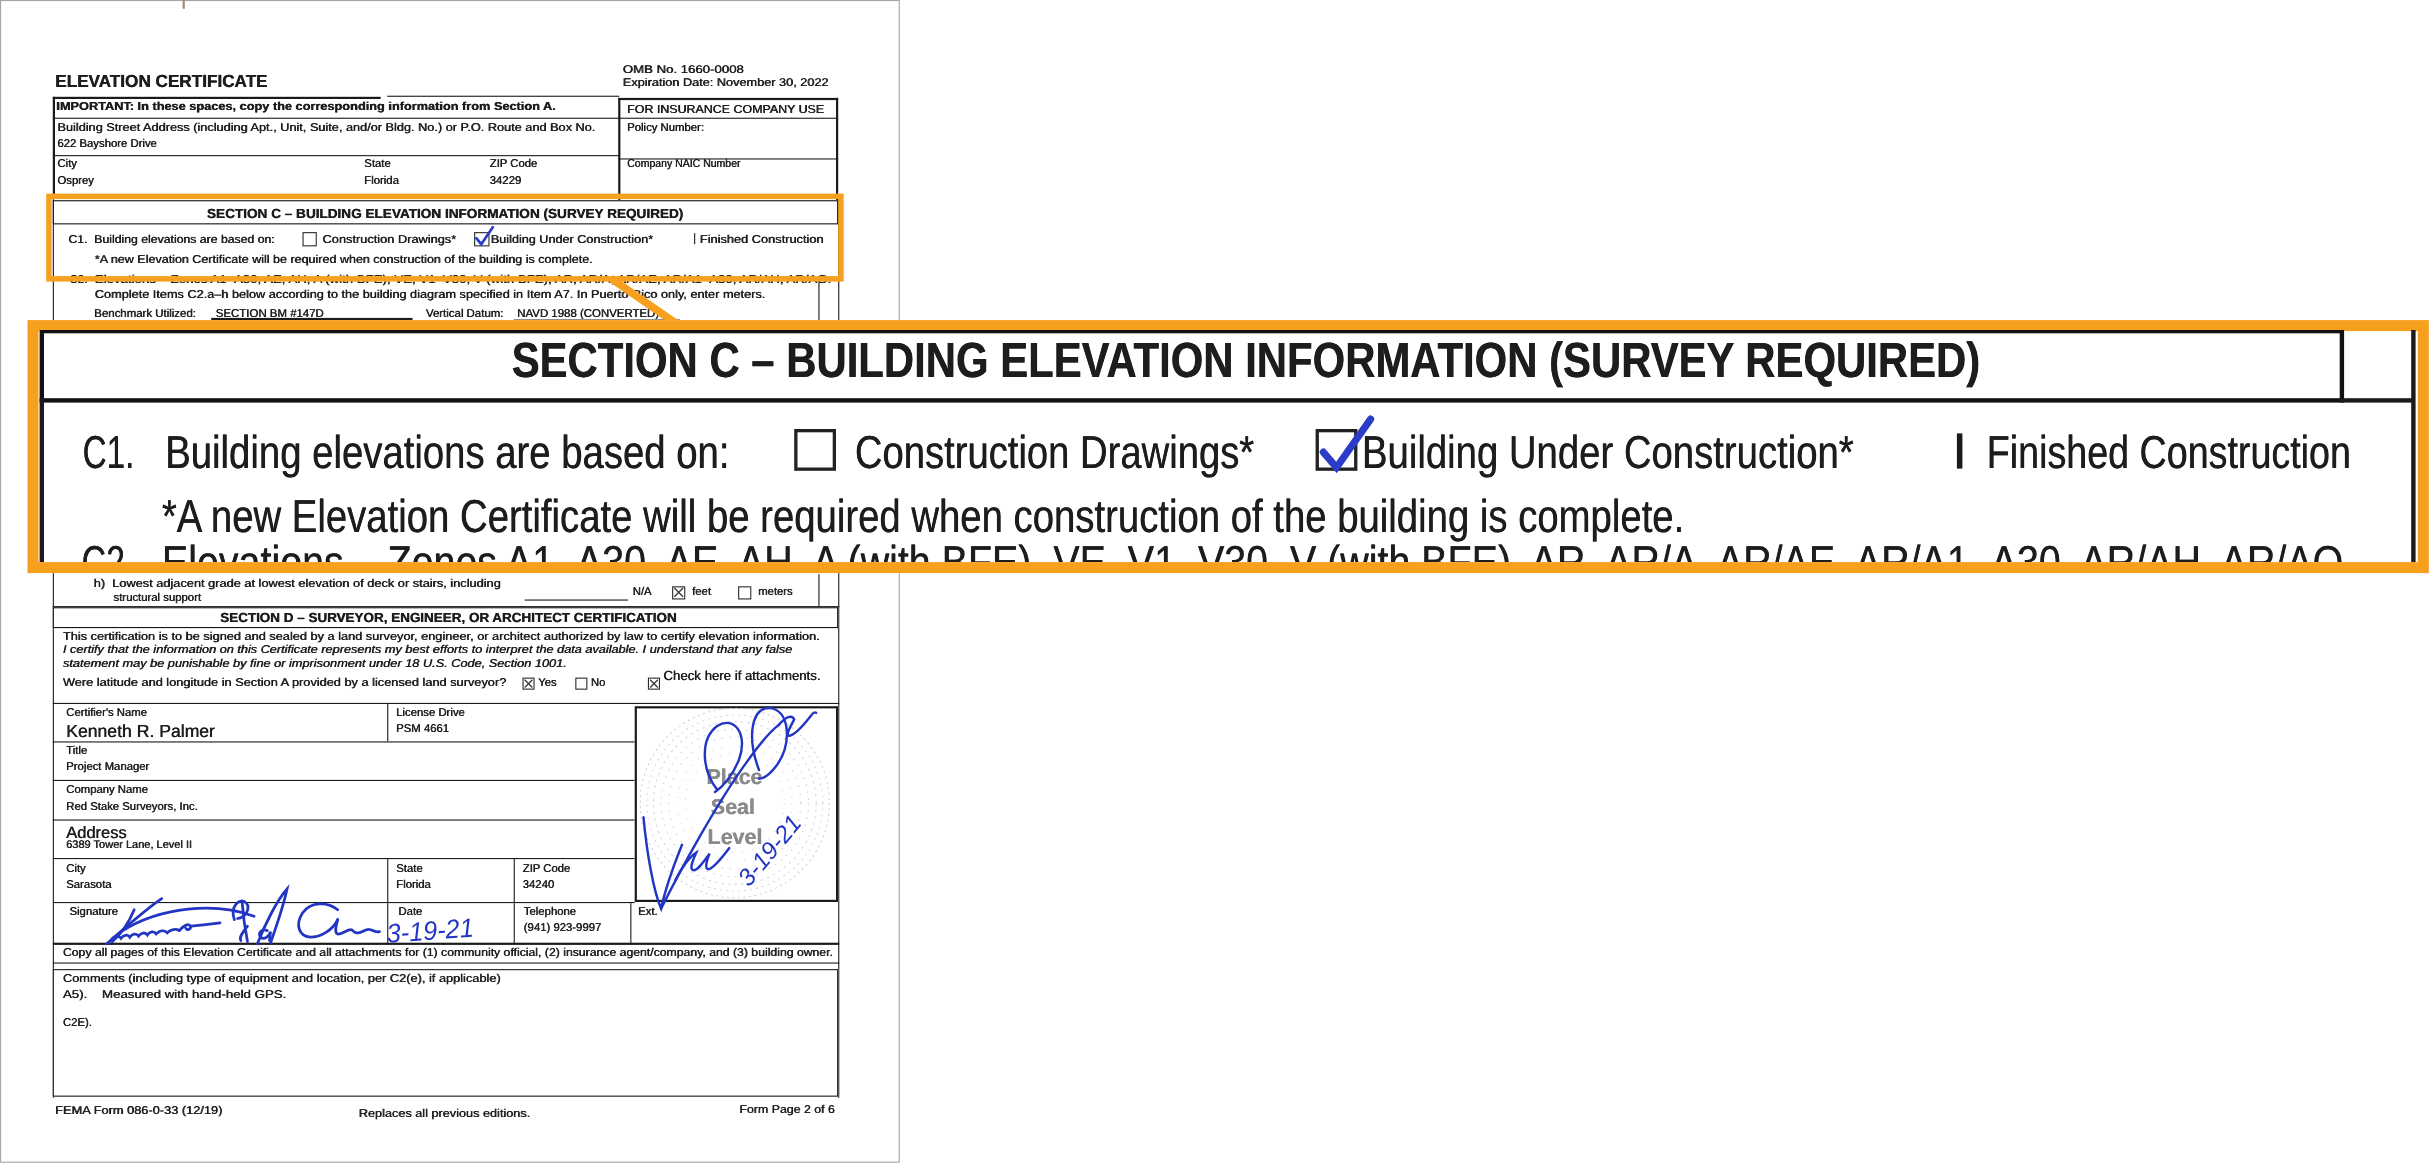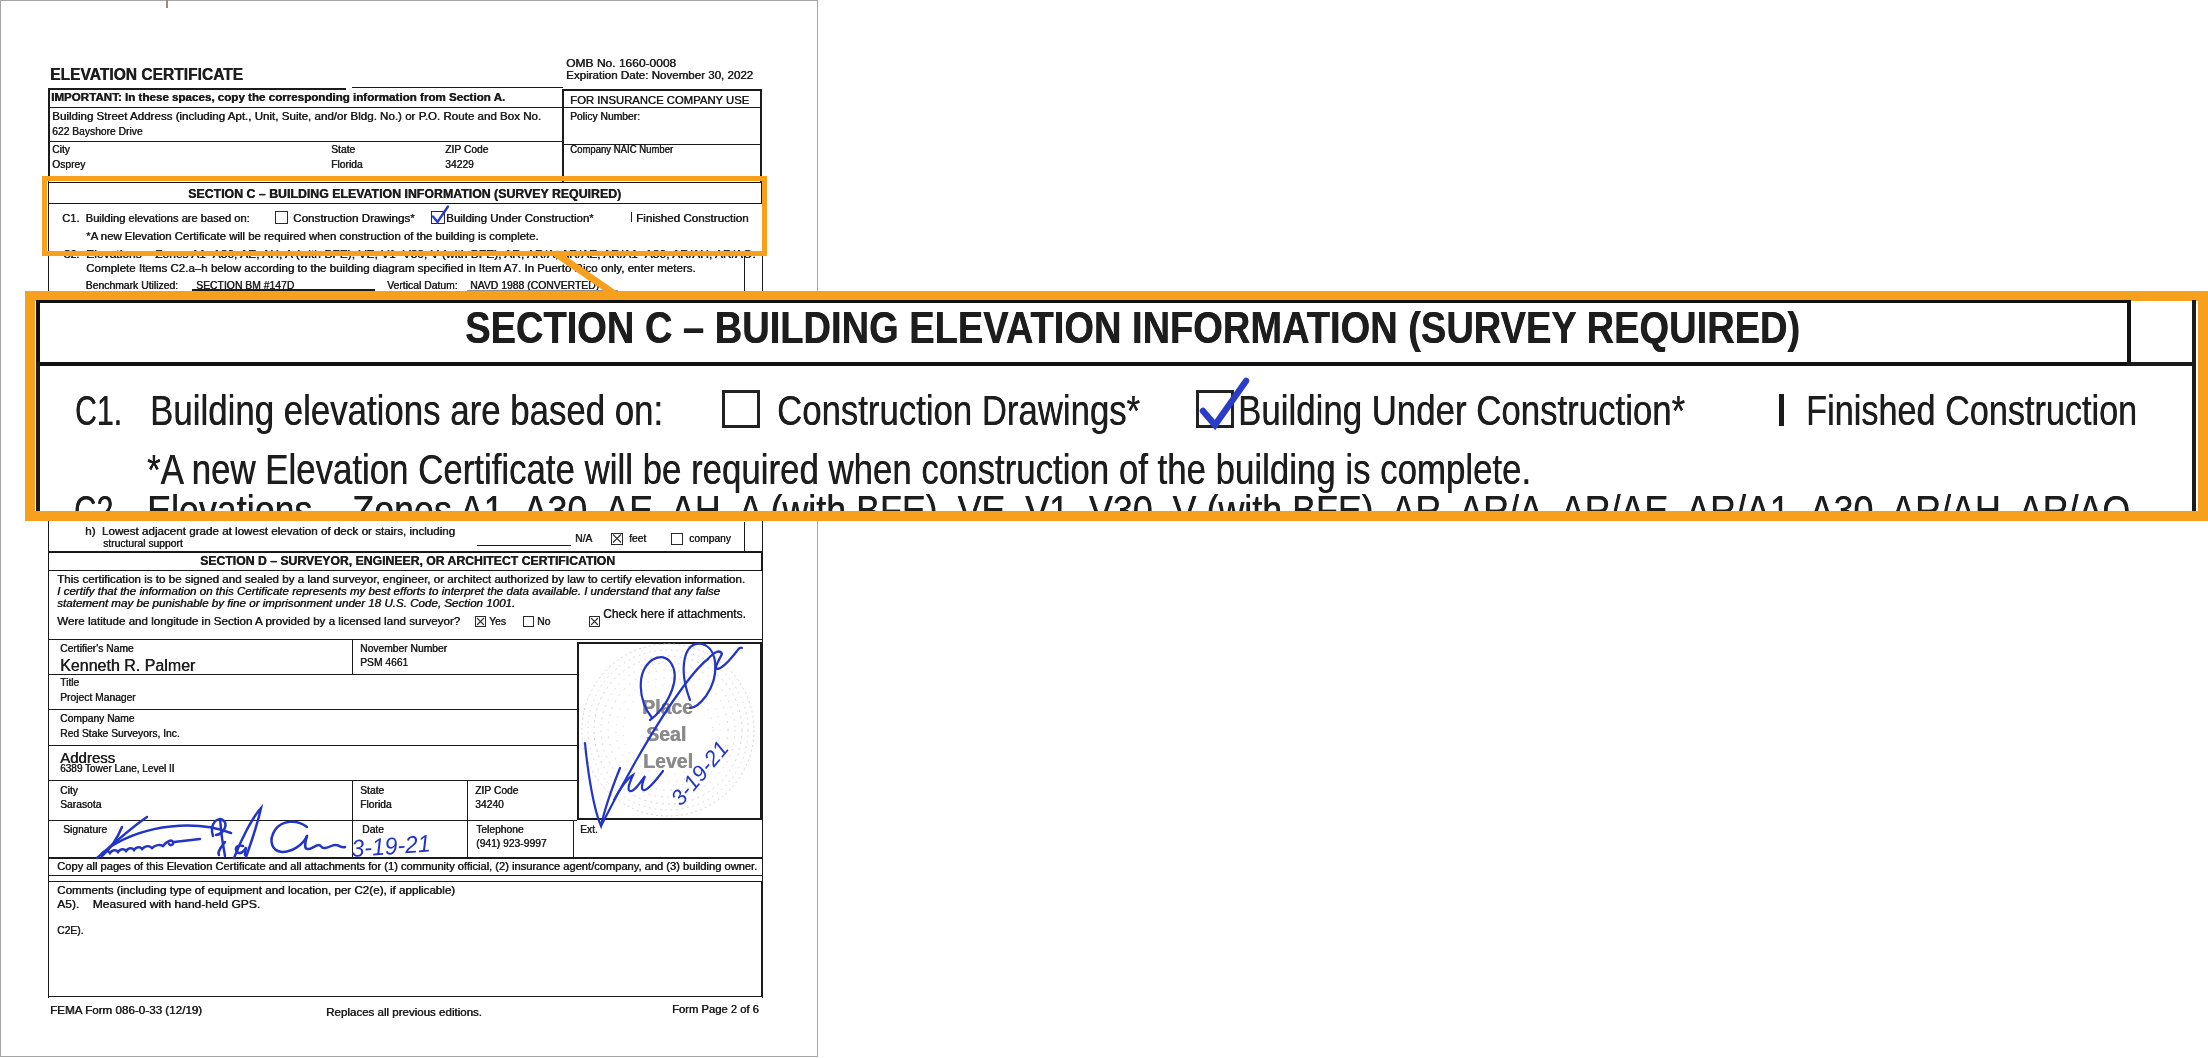--- a/index.html
+++ b/index.html
@@ -133,21 +133,21 @@
 <div class="t" id="dh1" style="left:85px;top:527.4px;font-size:10.3px;transform:scaleX(1.1282)">h)&nbsp; Lowest adjacent grade at lowest elevation of deck or stairs, including</div>
 <div class="t" style="left:103px;top:539.4px;font-size:10.3px">structural support</div>
 <div class="ln" style="left:477px;top:545px;width:94px;height:1.2px"></div>
 
 <div class="t" style="left:575px;top:534.4px;font-size:10.3px">N/A</div>
 
 <div class="cb" style="left:611px;top:532.5px;width:12px;height:12px"></div>
 <div class="t" style="left:629px;top:534.4px;font-size:10.3px">feet</div>
 
 <div class="cb" style="left:671px;top:532.5px;width:12px;height:12px"></div>
-<div class="t" style="left:689px;top:534.4px;font-size:10.3px">company</div>
+<div class="t" style="left:689px;top:534.4px;font-size:10.3px">meters</div>
 
 <div class="ln" style="left:744px;top:522px;width:1.2px;height:29px"></div>
 <div class="ln" style="left:48px;top:550.5px;width:715px;height:1.3px"></div>
 
 <div class="a" style="left:48px;top:551.5px;width:714px;height:19.5px;border:1.6px solid #151515;box-sizing:border-box;background:#fff"></div>
 
 <div class="t b" id="dsecd" style="left:200px;top:555px;font-size:12px;transform:scaleX(1.0192)">SECTION D – SURVEYOR, ENGINEER, OR ARCHITECT CERTIFICATION</div>
 
 <div class="t" id="dcert1" style="left:57px;top:574.7px;font-size:10.3px;transform:scaleX(1.1265)">This certification is to be signed and sealed by a land surveyor, engineer, or architect authorized by law to certify elevation information.</div>
 <div class="t i" id="dcert2" style="left:57px;top:586.7px;font-size:10.3px;transform:scaleX(1.1214)">I certify that the information on this Certificate represents my best efforts to interpret the data available. I understand that any false</div>
@@ -160,21 +160,21 @@
 
 <div class="cb" style="left:523px;top:616px;width:11px;height:11px"></div>
 <div class="t" style="left:537px;top:616.7px;font-size:10.3px">No</div>
 
 <div class="cb" style="left:589px;top:616px;width:11px;height:11px"></div>
 <div class="t" style="left:603px;top:608px;font-size:12px">Check here if attachments.</div>
 
 <div class="ln" style="left:48px;top:639px;width:715px;height:1.4px"></div>
 
 <div class="t" style="left:60px;top:643.5px;font-size:10.3px">Certifier's Name</div>
-<div class="t" style="left:360px;top:643.5px;font-size:10.3px">November Number</div>
+<div class="t" style="left:360px;top:643.5px;font-size:10.3px">License Drive</div>
 
 <div class="t" style="left:60px;top:657.5px;font-size:16px">Kenneth R. Palmer</div>
 <div class="t" style="left:360px;top:657.5px;font-size:10.3px">PSM 4661</div>
 <div class="ln" style="left:352px;top:640px;width:1.2px;height:34px"></div>
 <div class="ln" style="left:48px;top:673.5px;width:529px;height:1.2px"></div>
 
 <div class="t" style="left:60px;top:677.5px;font-size:10.3px">Title</div>
 <div class="t" style="left:60px;top:692.5px;font-size:10.3px">Project Manager</div>
 <div class="ln" style="left:48px;top:708.8px;width:529px;height:1.2px"></div>
 

